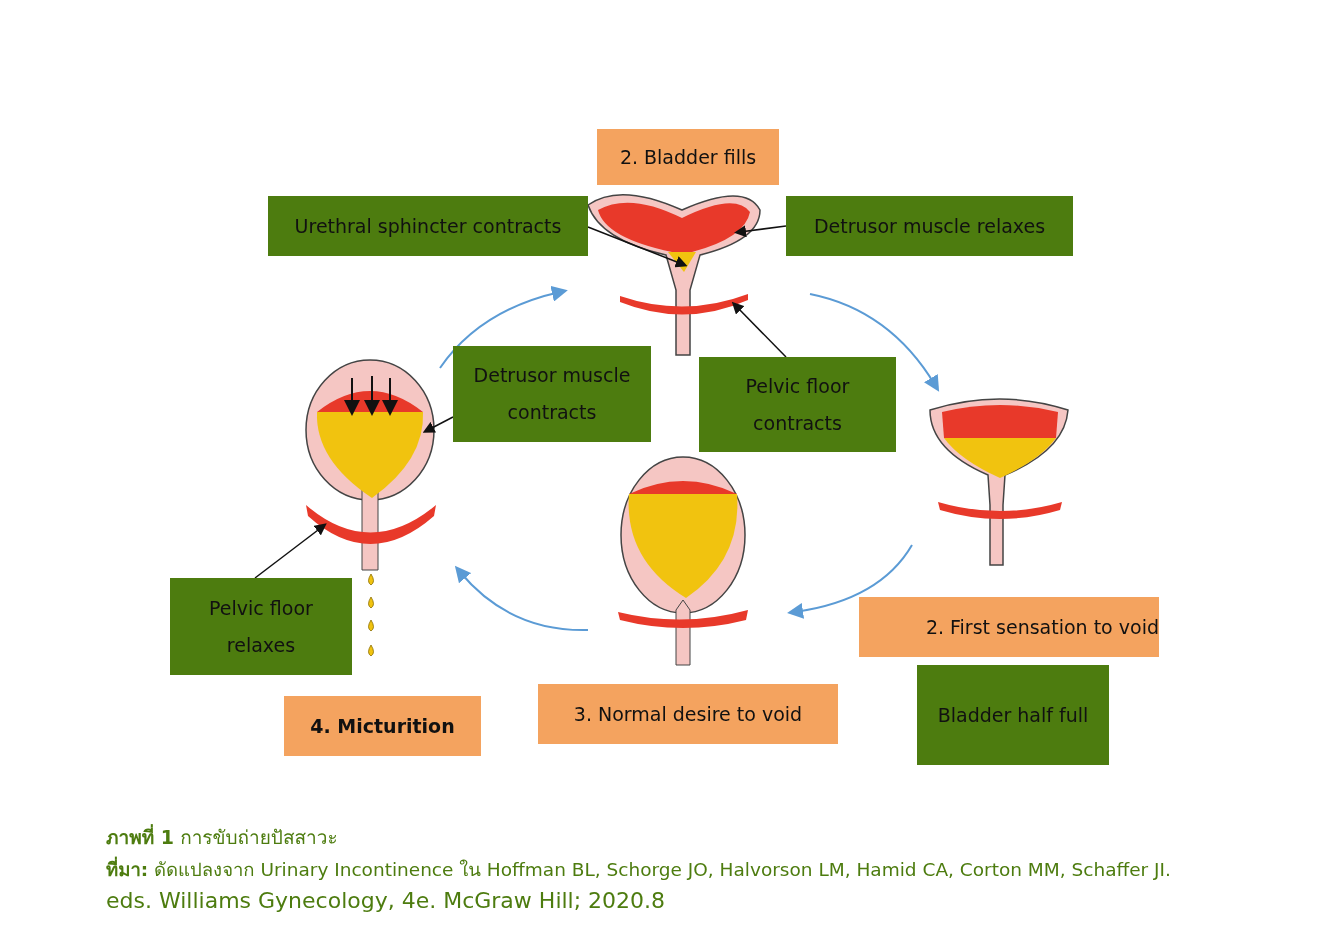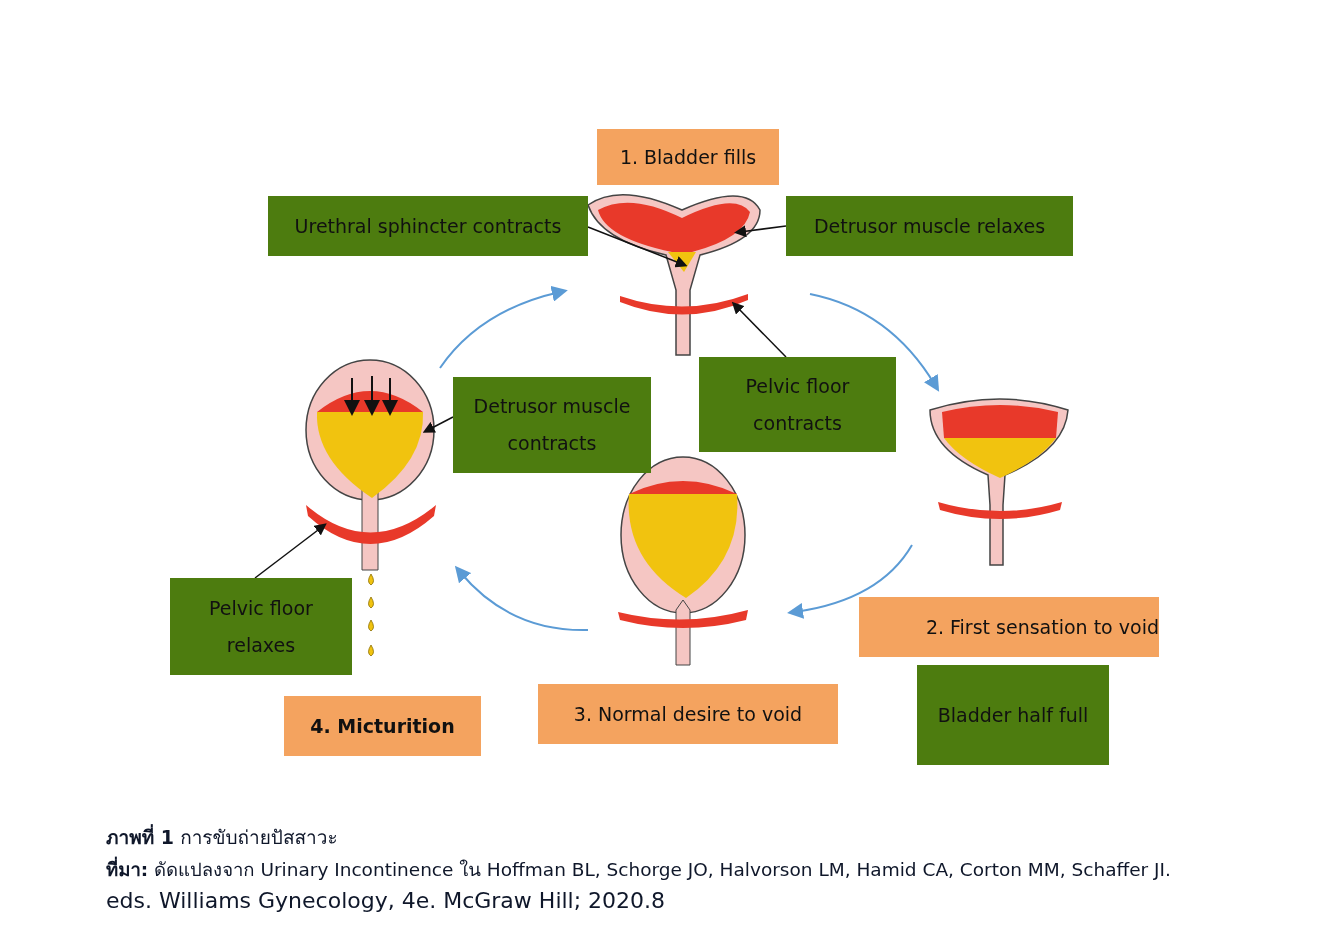--- a/index.html
+++ b/index.html
@@ -1,21 +1,21 @@
 <!DOCTYPE html>
 <html><head>
 <meta charset="utf-8">
 <style>
   html, body { margin: 0; padding: 0; background: #ffffff; }
   body { width: 1342px; height: 931px; position: relative; overflow: hidden; font-family: "DejaVu Sans", sans-serif; }
   .box { position: absolute; display: flex; align-items: center; justify-content: center; text-align: center; color: #111; font-size: 19px; line-height: 37px; box-sizing: border-box; }
   .beige { background: #4d7c0f; }
   .orange { background: #f4a35f; }
   svg.art { position: absolute; left: 0; top: 0; }
-  .caption { position: absolute; left: 106px; color: #0f172a; font-size: 19px; font-family: "DejaVu Sans", sans-serif; white-space: nowrap; }
+  .caption { position: absolute; left: 106px; color: #4d7c0f; font-size: 19px; font-family: "DejaVu Sans", sans-serif; white-space: nowrap; }
   .caption b { font-weight: bold; }
 </style>
 </head>
 <body>
 
 <svg class="art" width="1342" height="931">
   <defs>
     <marker id="blueHead" markerWidth="8" markerHeight="8" refX="4" refY="4" orient="auto">
       <path d="M0,0 L8,4 L0,8 Z" fill="#5b9bd5"></path>
     </marker>
@@ -69,21 +69,21 @@
   </g>
 
   <line x1="588" y1="227" x2="682" y2="264" stroke="#111" stroke-width="1.5" marker-end="url(#blackHead)"></line>
   <line x1="786" y1="226" x2="740" y2="232" stroke="#111" stroke-width="1.5" marker-end="url(#blackHead)"></line>
   <line x1="786" y1="357" x2="736" y2="306" stroke="#111" stroke-width="1.5" marker-end="url(#blackHead)"></line>
   <line x1="453" y1="417" x2="428" y2="430" stroke="#111" stroke-width="1.5" marker-end="url(#blackHead)"></line>
   <line x1="255" y1="578" x2="322" y2="527" stroke="#111" stroke-width="1.5" marker-end="url(#blackHead)"></line>
 </svg>
 
 <div class="box orange" style="left:597px;top:129px;width:182px;height:56px;">
-    <span>1. Bladder fills</span>
+    <span>2. Bladder fills</span>
   </div>
 <div class="box orange" style="left:859px;top:597px;width:300px;height:60px;justify-content:flex-end;">
     <span>2. First sensation to void</span>
   </div>
 <div class="box orange" style="left:538px;top:684px;width:300px;height:60px;text-align:center;">
     <span>3. Normal desire to void</span>
   </div>
 <div class="box orange" style="left:284px;top:696px;width:197px;height:60px;font-weight:bold;">
     <span>4. Micturition</span>
   </div>
@@ -91,21 +91,21 @@
 <div class="box beige" style="left:268px;top:196px;width:320px;height:60px;">
     <span>Urethral sphincter contracts</span>
   </div>
 <div class="box beige" style="left:786px;top:196px;width:287px;height:60px;">
     <span>Detrusor muscle relaxes</span>
   </div>
 <div class="box beige" style="left:699px;top:357px;width:197px;height:95px;flex-direction:column;">
   <span>Pelvic floor</span>
   <span>contracts</span>
 </div>
-<div class="box beige" style="left:453px;top:377px;width:198px;height:96px;flex-direction:column;">
+<div class="box beige" style="left:453px;top:346px;width:198px;height:96px;flex-direction:column;">
   <span>Detrusor muscle</span>
   <span>contracts</span>
 </div>
 <div class="box beige" style="left:170px;top:578px;width:182px;height:97px;flex-direction:column;">
   <span>Pelvic floor</span>
   <span>relaxes</span>
 </div>
 <div class="box beige" style="left:917px;top:665px;width:192px;height:100px;">
     <span>Bladder half full</span>
   </div>

